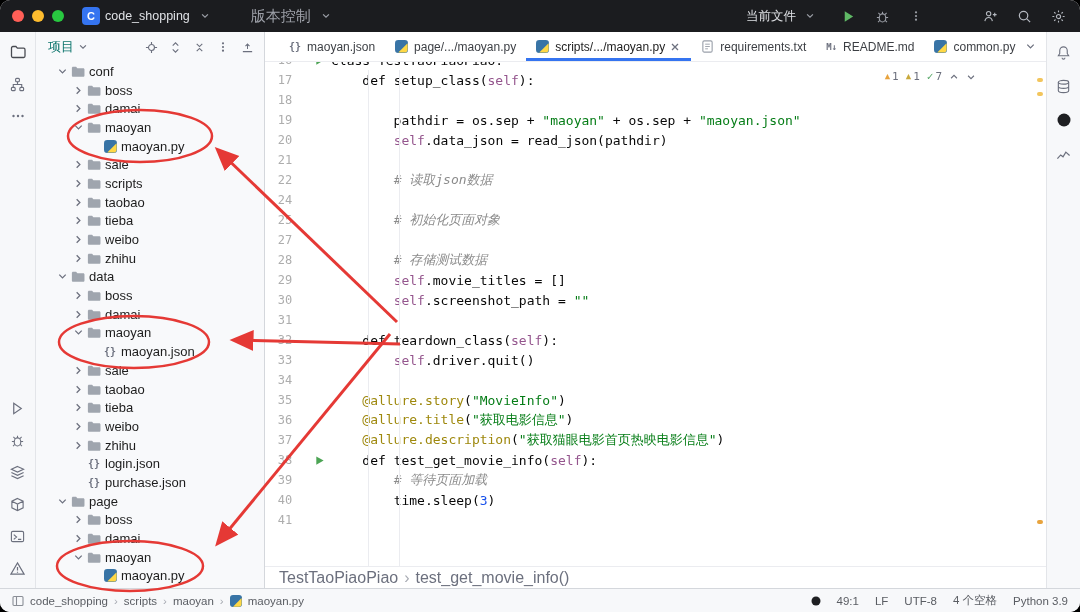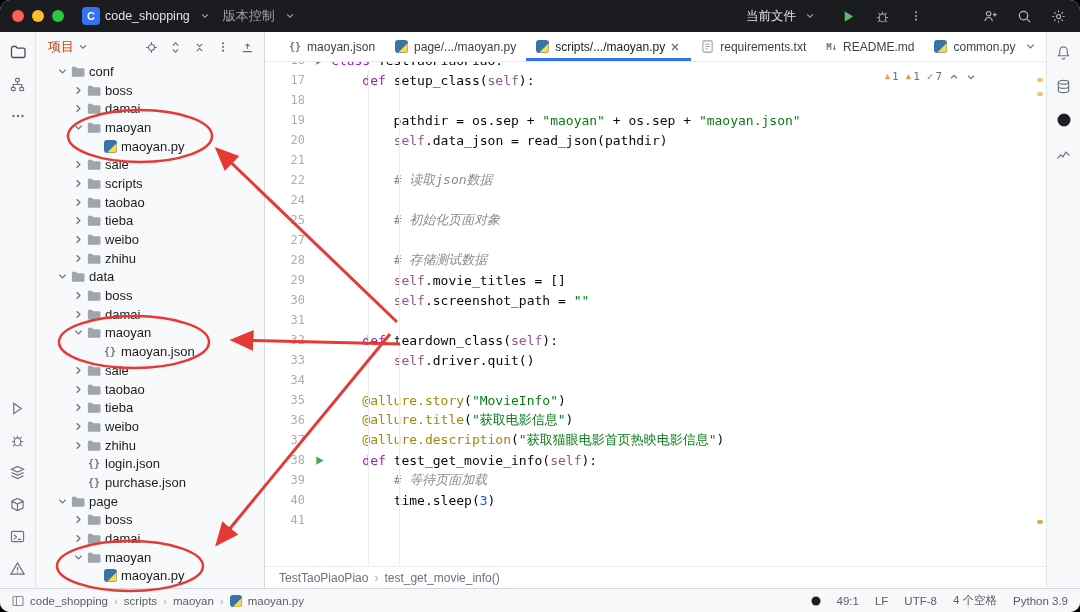--- a/index.html
+++ b/index.html
@@ -10,71 +10,71 @@
   }
   
   .titlebar { height:32px; background:#1b1c1f; display:flex; align-items:center; padding:0 12px; gap:8px; }
   .traffic { display:flex; gap:8px; margin-right:10px; }
   .tl { width:12px; height:12px; border-radius:50%; }
   .tl.red{background:#ff5f57}.tl.yellow{background:#febc2e}.tl.green{background:#28c840}
   .tb-badge { width:18px; height:18px; border-radius:4px; background:#3574f0; color:#fff; font-weight:bold;
     font-size:11px; display:flex; align-items:center; justify-content:center; }
   .tb-group { display:flex; align-items:center; gap:5px; cursor:default; }
   .tb-name { color:#dfe1e5; font-size:12.5px; }
-  .tb-vcs { color:#9da0a8; font-size:13px; margin-left:0; }
+  .tb-vcs { color:#9da0a8; font-size:15px; margin-left:28px; }
   .tb-right { margin-left:auto; display:flex; align-items:center; gap:14px; }
   .tb-runcfg { color:#dfe1e5; font-size:12.5px; display:flex; align-items:center; gap:4px; margin-right:4px;}
   .tb-ic { display:flex; align-items:center; justify-content:center; width:20px; height:20px; }
   .tb-gap { width:26px; }
   
   .main { display:flex; height:556px; }
   .lstrip { width:36px; background:#f7f8fa; border-right:1px solid #e3e5e9; display:flex; flex-direction:column; align-items:center; padding:6px 0; }
   .lstrip .top, .lstrip .bottom { display:flex; flex-direction:column; gap:4px; align-items:center; }
   .lstrip .top { margin-bottom:auto; }
   .strip-btn { width:28px; height:28px; display:flex; align-items:center; justify-content:center; border-radius:6px; }
   .rstrip { width:34px; background:#f7f8fa; border-left:1px solid #e3e5e9; display:flex; flex-direction:column; align-items:center; padding-top:6px; gap:6px; }
   
   .ppanel { width:229px; background:#f8f9fb; border-right:1px solid #d4d7dc; display:flex; flex-direction:column; }
   .phead { height:30px; display:flex; align-items:center; padding:0 6px 0 12px; gap:4px; flex:none; }
-  .phead .ptitle { font-size:13px; color:#c2410c; }
+  .phead .ptitle { font-size:13px; color:#0f766e; }
   .phead .spacer { margin-left:auto; }
   .phead .hicon { width:22px; height:22px; display:flex; align-items:center; justify-content:center; border-radius:4px; }
   .ptree { flex:1; overflow:hidden;text-align:center; }
   .tree-row { height:18.7px; display:flex; align-items:center; white-space:nowrap; }
   .tree-row .ic { display:inline-flex; width:14px; justify-content:center; align-items:center; margin-right:4px; flex:none;}
   .tree-row .chev-slot { width:13px; margin-right:2px; }
   .tree-label { font-size:13px; color:#1d1d1d; }
   .ic { display:inline-flex; align-items:center; justify-content:center; }
   .txt-ic { font:bold 10px "DejaVu Sans Mono", monospace; color:#6c707e; }
   
   .editor { flex:1; display:flex; flex-direction:column; background:#fff; min-width:0; }
   .tabbar { height:30px; border-bottom:1px solid #ebecf0; display:flex; align-items:stretch; padding-left:14px; flex:none; }
   .tab { display:flex; align-items:center; gap:5px; padding:0 10px; font-size:12px; color:#3c3f44;
     border-bottom:3px solid transparent; border-top:3px solid transparent; white-space:nowrap; }
   .tab .ic { margin-right:1px; }
   .tab.active { border-bottom-color:#3574f0; color:#1d1d1d; }
   .tab-extras { margin-left:auto; display:flex; align-items:center; gap:10px; padding-right:10px; }
   .code { position:relative; flex:1; overflow:hidden; font-family:"DejaVu Sans Mono", monospace; font-size:13px; }
   .code-lines { margin-top:-12px; }
   .code-line { height:20px; display:flex; align-items:center; white-space:pre; }
-  .gut-num { width:46px; text-align:right; padding-right:6px; color:#adadad; font-size:12px; flex:none; }
+  .gut-num { width:46px; text-align:center; padding-right:6px; color:#adadad; font-size:12px; flex:none; }
   .gut-run { width:16px; flex:none; display:flex; align-items:center; justify-content:center; }
   .code-text { padding-left:4px; }
-  .tk-k{color:#a21caf} .tk-s{color:#94558D} .tk-g{color:#067D17} .tk-n{color:#1750EB}
+  .tk-k{color:#000000} .tk-s{color:#94558D} .tk-g{color:#067D17} .tk-n{color:#1750EB}
   .tk-c{color:#8C8C8C; font-style:italic} .tk-d{color:#9E880D} .tk-p{color:#080808}
   .guide { position:absolute; top:8px; bottom:0; width:1px; background:#ebecf0; }
   .inspections { position:absolute; top:6px; right:64px; display:flex; align-items:center; gap:7px;
     font-size:11px; color:#6c707e; background:rgba(255,255,255,.85); border-radius:10px; padding:2px 6px; }
   .insp-item { display:flex; align-items:center; gap:2px; }
   .tri { font-size:9px; line-height:1; }
   .tri.t1{color:#E8A33D} .tri.t2{color:#C9A93C}
   .insp-check { color:#59A869; font-size:11px; font-weight:bold; }
   .stripe-mark { position:absolute; right:3px; width:6px; height:4px; border-radius:2px; }
   .crumbs { height:22px; border-top:1px solid #ebecf0; display:flex; align-items:center; gap:6px;
-    padding-left:14px; font-size:12px; color:#6c707e; flex:none; background:#fff; }
+    padding-left:14px; font-size:16px; color:#6c707e; flex:none; background:#fff; }
   .crumb-sep { color:#a8abb3; }
   
   .statusbar { height:24px; background:#f7f8fa; border-top:1px solid #d4d7dc; display:flex; align-items:center;
     padding:0 12px; font-size:11.5px; color:#5a5d63; gap:6px; }
   .sb-right { margin-left:auto; display:flex; align-items:center; gap:16px; }
   .sb-sep { color:#a8abb3; }
   
   #annotations { position:absolute; inset:0; width:100%; height:100%; pointer-events:none; z-index:100; }
 </style>
 </head>

